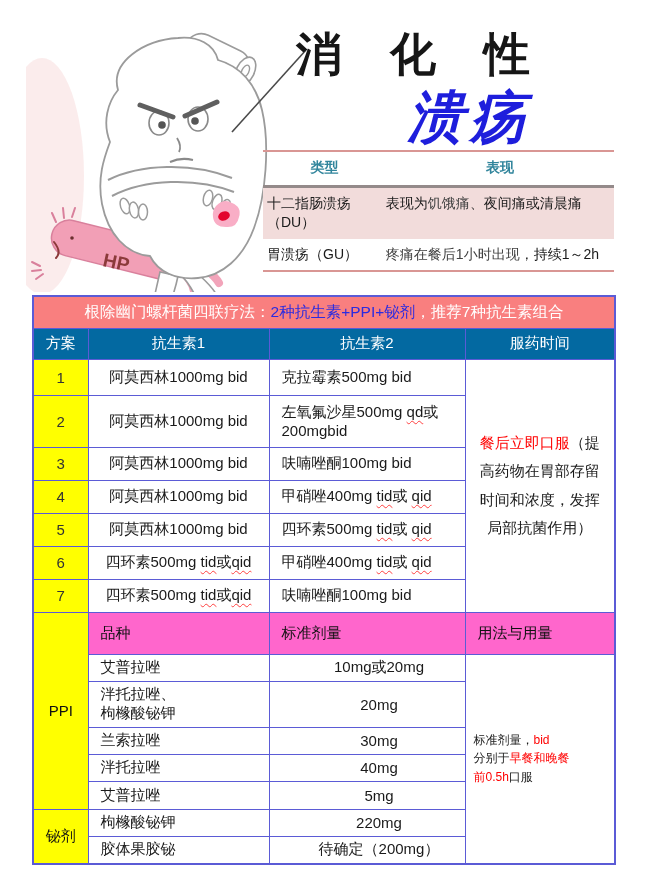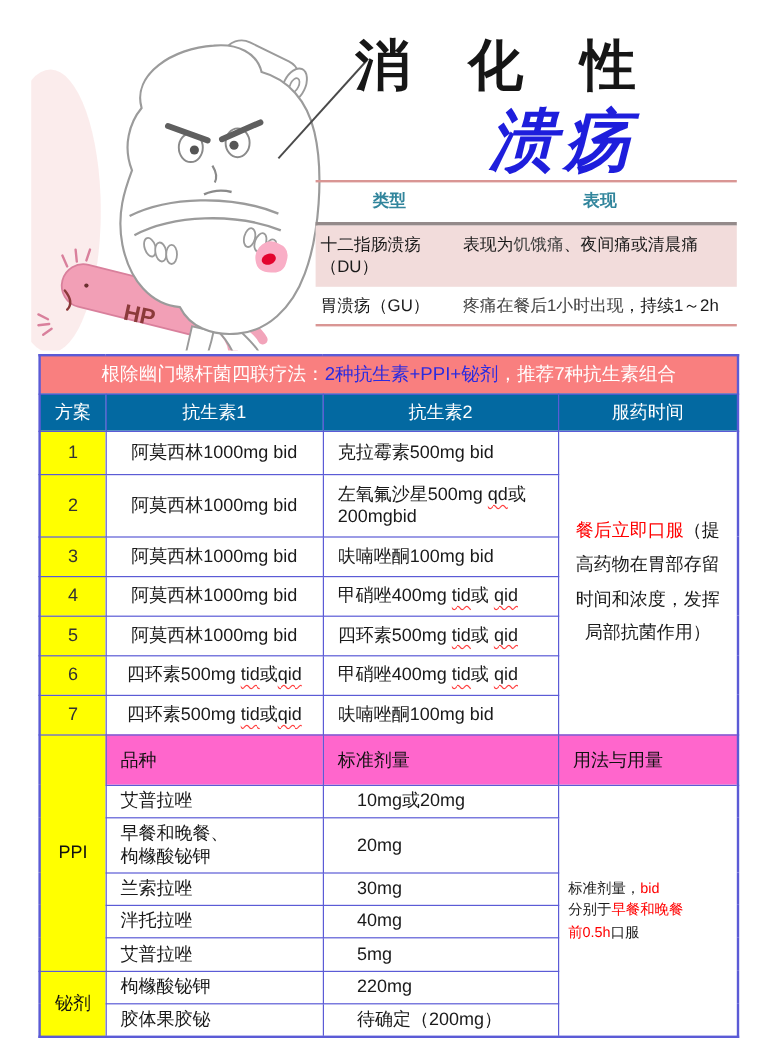--- a/index.html
+++ b/index.html
@@ -33,21 +33,21 @@
                 background:#ffffff;}
   .big-table{border:2px solid #5B5BD6;}
   td.banner{background:#F97F7F;color:#ffffff;text-align:center;height:32px;font-size:15.5px;}
   td.ghead{background:#0369a1;color:#ffffff;text-align:center;height:31px;}
   td.num{background:#FFFF00;text-align:center;color:#333333;}
   td.ab1{text-align:center;}
   td.ab2{text-align:left;padding-left:12px;}
   td.timing{text-align:center;line-height:1.9;padding:4px 8px;}
   td.mhead{background:#FF66CC;color:#111111;text-align:left;padding-left:12px;height:42px;}
   td.drug{text-align:left;padding-left:12px;}
-  td.dose{text-align:left;padding-left:28px;}
+  td.dose{text-align:center;padding-left:28px;}
   td.ylabel{background:#FFFF00;text-align:center;color:#111111;}
   td.usage{text-align:left;line-height:1.55;padding:6px 8px;font-size:12px;}
   tr.h36{height:36px;} tr.h52{height:52px;} tr.h33{height:33px;} tr.h27{height:27px;} tr.h46{height:46px;} tr.h28{height:28px;}
 
   
   .blue{color:#2B2BE0;margin-top:24px;}
   .red{color:#FF0000;}
   .teal{color:#404040;}
   .sq{text-decoration-line:underline;text-decoration-style:wavy;text-decoration-color:#FF4040;
       text-decoration-thickness:1px;text-underline-offset:3px;}
@@ -195,21 +195,21 @@
       <td class="mhead">品种</td>
       <td class="mhead">标准剂量</td>
       <td class="mhead">用法与用量</td>
     </tr>
     <tr class="h27">
       <td class="drug"><span>艾普拉唑</span></td>
       <td class="dose">10mg或20mg</td>
       <td class="usage" rowspan="7"><span>标准剂量，</span><span class="red">bid</span><br><span>分别于</span><span class="red">早餐和晚餐</span><br><span class="red">前0.5h</span><span>口服</span></td>
     </tr>
     <tr class="h46">
-      <td class="drug"><span>早餐和晚餐、</span><br><span>枸橼酸铋钾</span></td>
+      <td class="drug"><span>泮托拉唑、</span><br><span>枸橼酸铋钾</span></td>
       <td class="dose">20mg</td>
     </tr>
     <tr class="h27">
       <td class="drug"><span>兰索拉唑</span></td>
       <td class="dose">30mg</td>
     </tr>
     <tr class="h27">
       <td class="drug"><span>泮托拉唑</span></td>
       <td class="dose">40mg</td>
     </tr>

